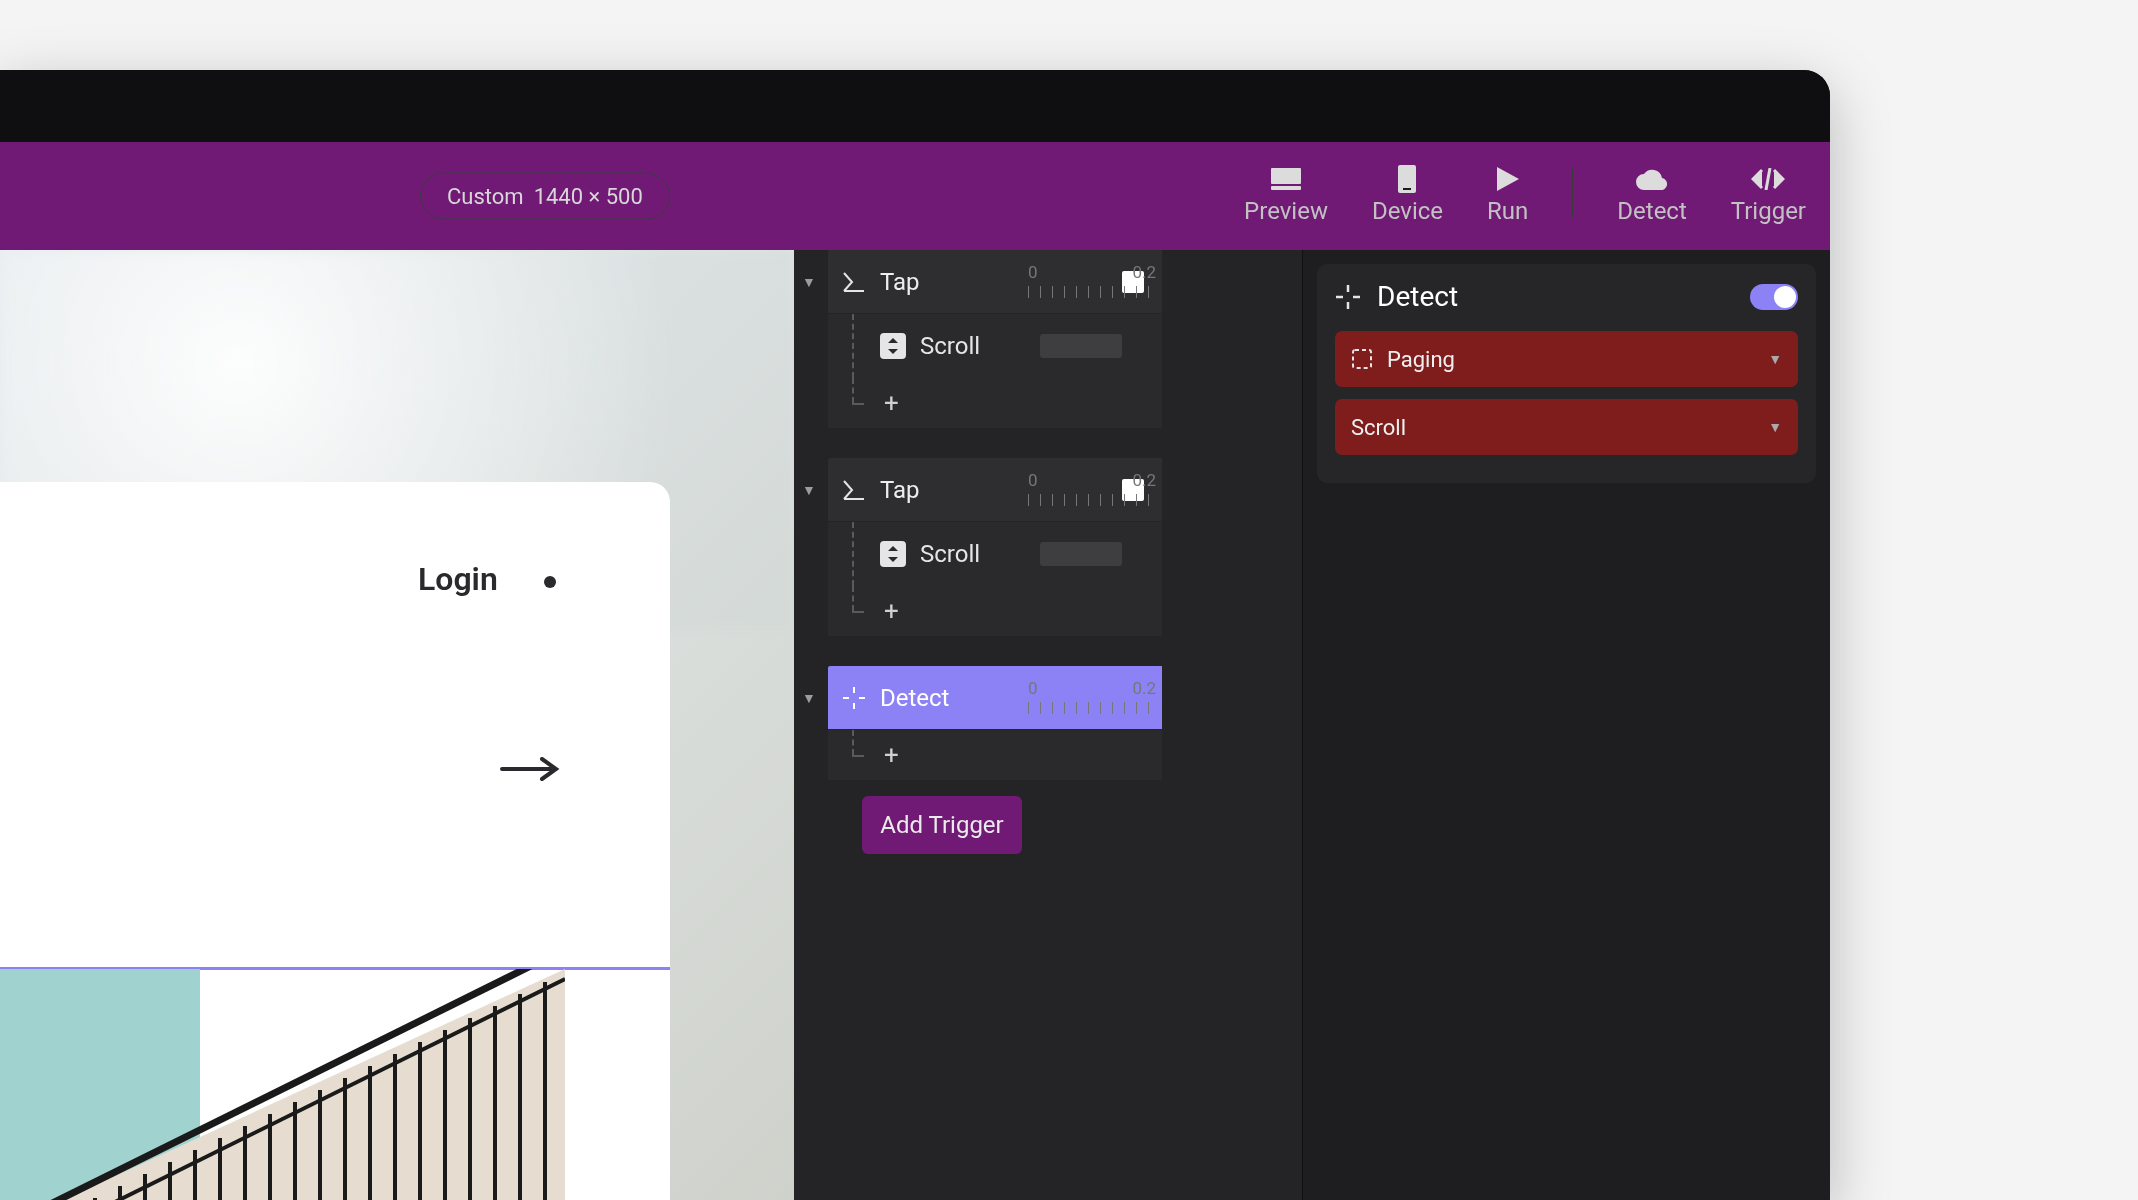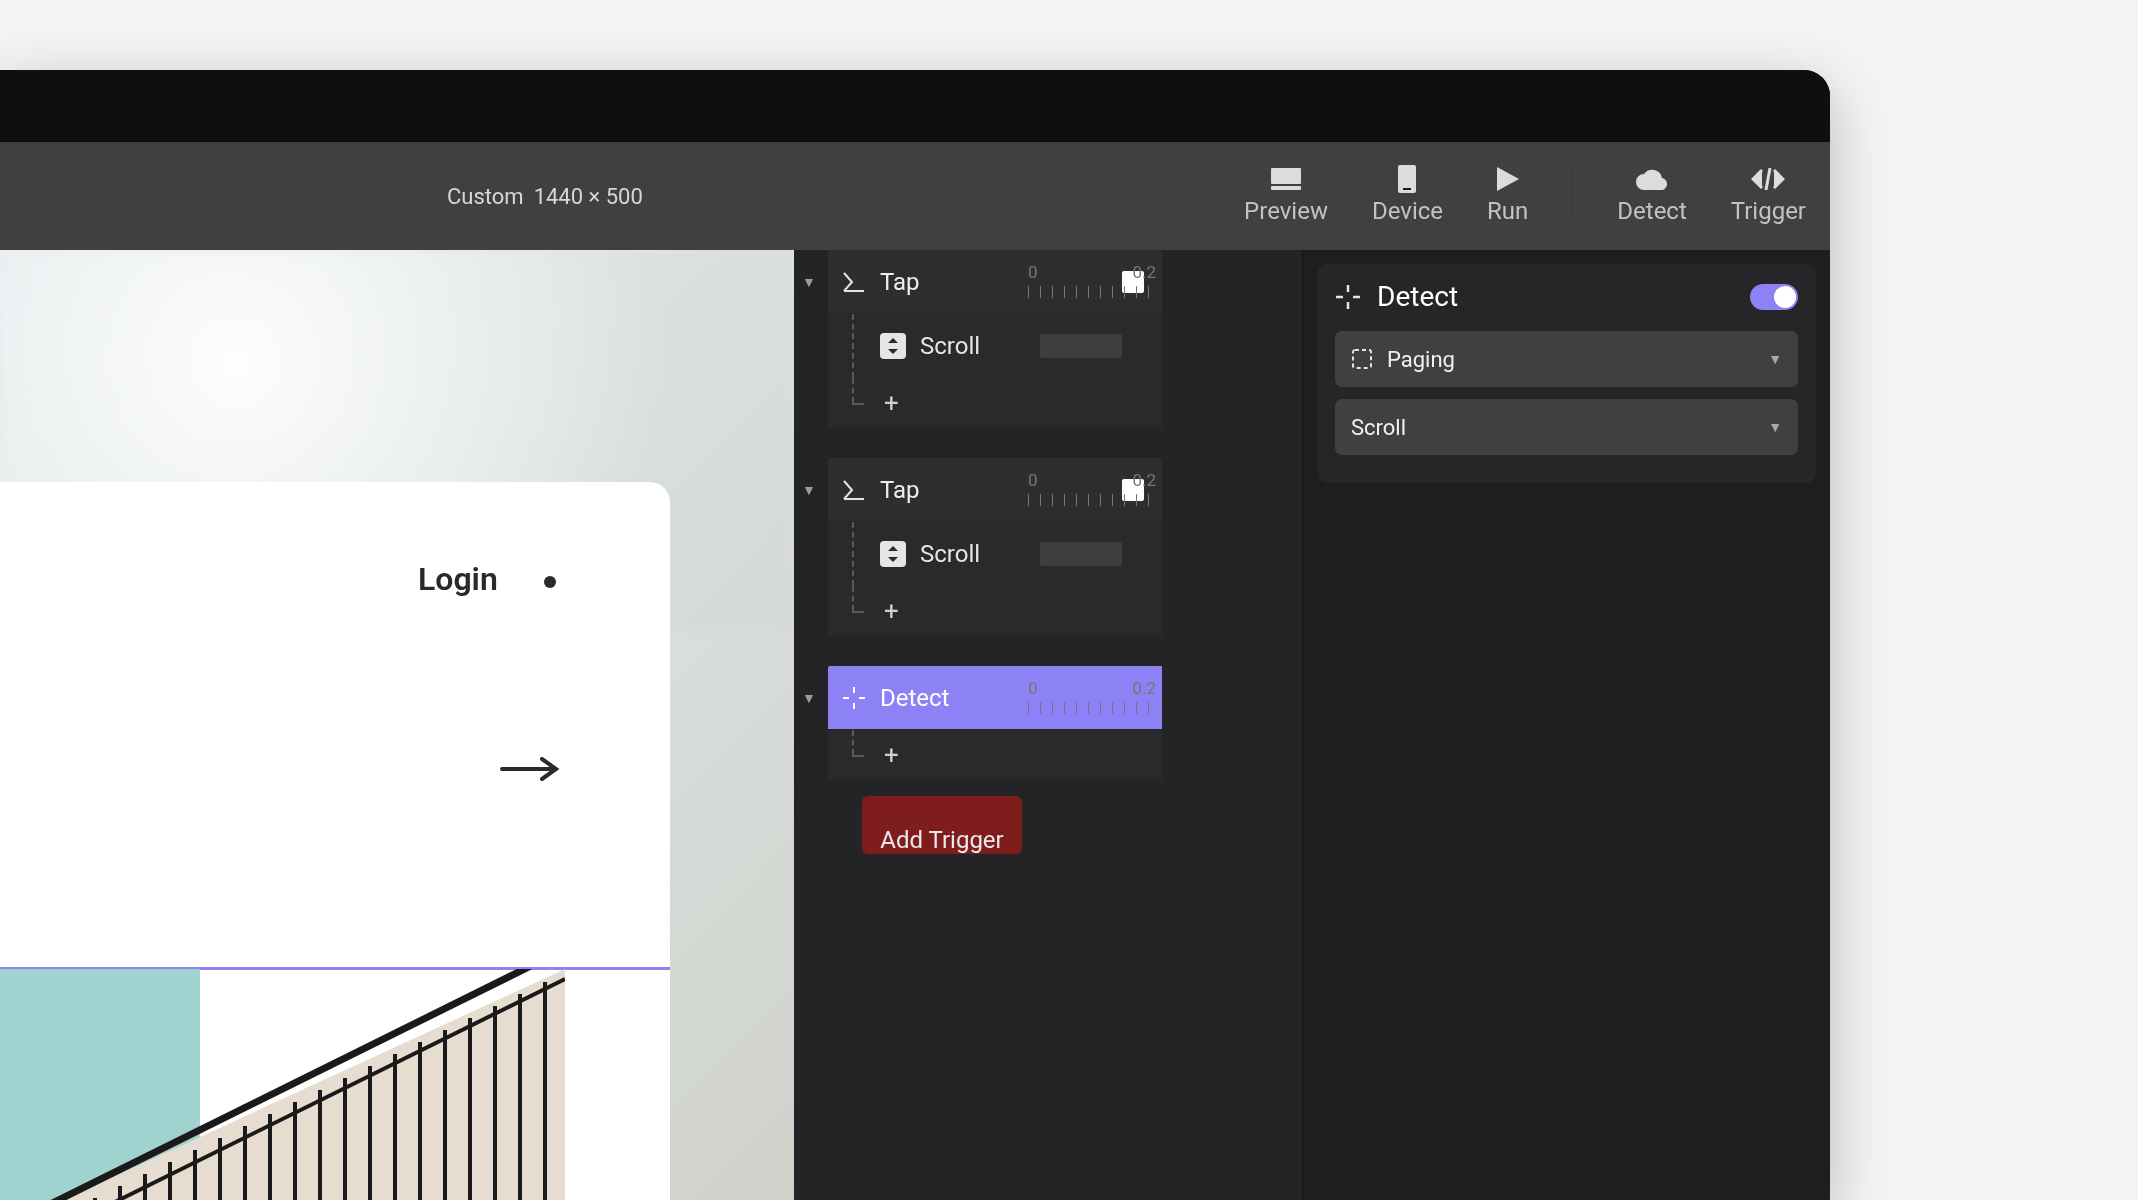--- a/index.html
+++ b/index.html
@@ -3,21 +3,21 @@
 <meta charset="utf-8">
 <style>
   * { box-sizing: border-box; margin: 0; padding: 0; font-family: -apple-system, BlinkMacSystemFont, "Segoe UI", Roboto, sans-serif; }
   body { background: #f4f4f4; width: 2138px; height: 1200px; overflow: hidden; }
   .window {
     position: absolute; left: 0; top: 70px; width: 1830px; height: 1130px;
     background: #0f0f11; border-top-right-radius: 26px; overflow: hidden;
     box-shadow: 0 18px 60px rgba(0,0,0,0.25);
   }
   .titlebar { height: 72px; background: #0f0f11; }
-  .toolbar { height: 108px; background: #404040; display: flex; align-items: center; position: relative; text-decoration: underline; }
+  .toolbar { height: 108px; background: #701a75; display: flex; align-items: center; position: relative; text-decoration: underline; }
   .viewport-chip {
     position: absolute; left: 420px; top: 50%; transform: translateY(-50%);
     border: 1.5px solid #3c3c3e; border-radius: 26px; padding: 10px 26px;
     color: #d7d7d7; font-size: 22px; display: flex; gap: 10px;
   }
   .tool-buttons { position: absolute; right: 24px; top: 50%; transform: translateY(-50%); display: flex; gap: 44px; align-items: flex-start; }
   .tool-btn { display: flex; flex-direction: column; align-items: center; gap: 6px; cursor: pointer; }
   .tool-btn .ic { width: 34px; height: 24px; display: flex; align-items: center; justify-content: center; }
   .tool-btn svg { fill: #dcdcdc; }
   .tool-btn .lbl { color: #c2c2c2; font-size: 24px; }
@@ -68,32 +68,32 @@
   .add-row .tree { width:38px; height:50px; position:relative; }
   .add-row .tree::before { content:""; position:absolute; left:10px; top:0; width:0; height:50%; border-left:2px dashed #5a5a5c; }
   .add-row .tree::after { content:""; position:absolute; left:10px; top:50%; width:12px; height:0; border-top:2px dashed #5a5a5c; }
   .add-row .plus { color:#d0d0d0; font-size:26px; margin-left:4px; cursor:pointer; }
   .trigger-stack { margin-left: 34px; margin-right: 140px; padding-top: 0; }
   .ruler { position:absolute; right:6px; width:128px; color:#777; font-size:17px; }
   .ruler .ticks { display:flex; justify-content:space-between; }
   .ruler .marks { height:12px; background-image: repeating-linear-gradient(to right, #777 0 1px, transparent 1px 12px); margin-top:4px; }
   .clip { position:absolute; right:40px; width:82px; height:24px; background:#3e3e40; border-radius:3px; }
   .add-trigger-btn {
-    margin: 2px 140px 0 34px; height: 58px; background: #7f1d1d; border-radius: 6px;
-    display:flex; align-items:flex-end; justify-content:center; color:#eaeaea; font-size:24px; cursor:pointer;
+    margin: 2px 140px 0 34px; height: 58px; background: #701a75; border-radius: 6px;
+    display:flex; align-items:center; justify-content:center; color:#eaeaea; font-size:24px; cursor:pointer;
   }
 
   .inspector { flex:1; background: #1e1e20; height:100%; padding: 14px 14px; border-left:1px solid #111; }
   .insp-card { background:#262628; border-radius:10px; padding: 16px 18px; }
   .insp-head { display:flex; align-items:center; margin-bottom: 18px; }
   .insp-head .ic { width:26px; height:26px; margin-right:16px; display:flex; align-items:center; justify-content:center; }
   .insp-head .ttl { color:#fff; font-size:28px; flex:1; }
   .toggle { width:48px; height:26px; background:#8c82f5; border-radius:13px; position:relative; cursor:pointer; }
   .toggle .knob { position:absolute; right:2px; top:2px; width:22px; height:22px; border-radius:50%; background:#fff; }
-  .dropdown { height:56px; background:#404040; border-radius:7px; display:flex; align-items:center; padding:14px 16px; margin-bottom: 12px; cursor:pointer; }
+  .dropdown { height:56px; background:#7f1d1d; border-radius:7px; display:flex; align-items:center; padding:14px 16px; margin-bottom: 12px; cursor:pointer; }
   .dropdown .dic { width:22px; height:22px; margin-right:14px; display:flex; align-items:center; justify-content:center; }
   .dropdown .dlbl { color:#f0f0f0; font-size:22px; flex:1; }
   .dropdown .chev { color:#aaa; font-size:14px; }
 </style>
 </head>
 <body>
 
 <div class="window">
   <div class="titlebar"></div>
 

